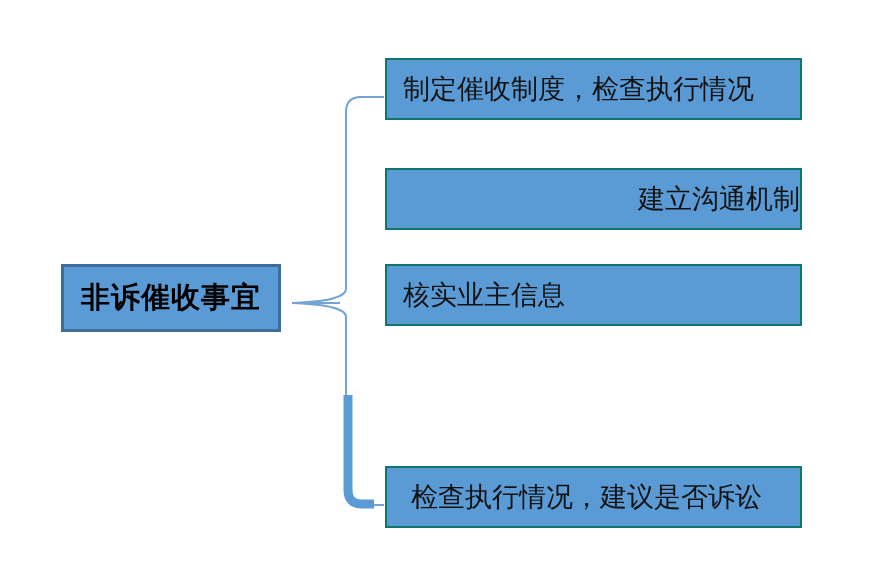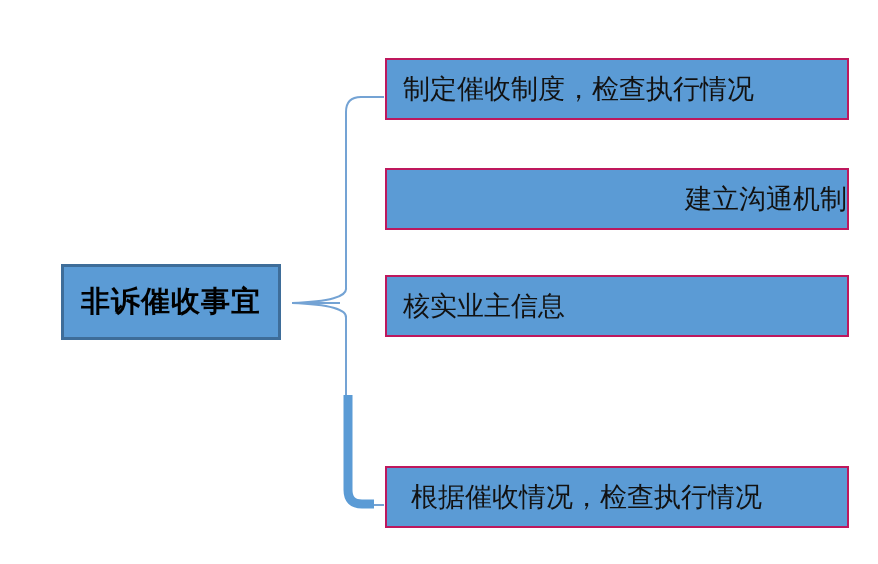--- a/index.html
+++ b/index.html
@@ -24,52 +24,52 @@
   }
   .node {
     position: absolute;
     box-sizing: border-box;
     background: #5B9BD5;
   }
   .root-node {
     left: 61px;
     top: 264px;
     width: 220px;
-    height: 76px;
+    height: 68px;
     border: 3px solid #3E6D99;
     display: flex;
     align-items: center;
     justify-content: center;
   }
   .root-node .label {
     font-family: "Liberation Sans", "DejaVu Sans", sans-serif;
     font-weight: bold;
     font-size: 29px;
     color: #000000;
     letter-spacing: 1px;
     white-space: nowrap;
   }
   .child-node {
     left: 385px;
-    width: 464px;
+    width: 417px;
     height: 62px;
-    border: 2px solid #be185d;
+    border: 2px solid #0f766e;
     display: flex;
     align-items: center;
   }
   .child-node .label {
     font-family: "Liberation Serif", "DejaVu Serif", serif;
     font-size: 27px;
     color: #121212;
     padding-left: 16px;
     white-space: nowrap;
   }
   .child-1 { top: 58px; }
   .child-2 { top: 168px; justify-content: flex-end; }
-  .child-3 { top: 275px; }
+  .child-3 { top: 264px; }
   .child-4 { top: 368px; }
   .child-5 { top: 466px; }
   .child-5 .label { padding-left: 24px; }
 </style>
 </head>
 <body>
 
 <div class="canvas">
 
   <svg class="connector-layer" viewBox="0 0 878 564" xmlns="http://www.w3.org/2000/svg" fill="none">
@@ -94,16 +94,16 @@
   <div class="node child-node child-2">
     <span class="label">建立沟通机制</span>
   </div>
 
   <div class="node child-node child-3">
     <span class="label">核实业主信息</span>
   </div>
 
 
   <div class="node child-node child-5">
-    <span class="label">根据催收情况，检查执行情况</span>
+    <span class="label">检查执行情况，建议是否诉讼</span>
   </div>
 
 </div>
 
 </body></html>

